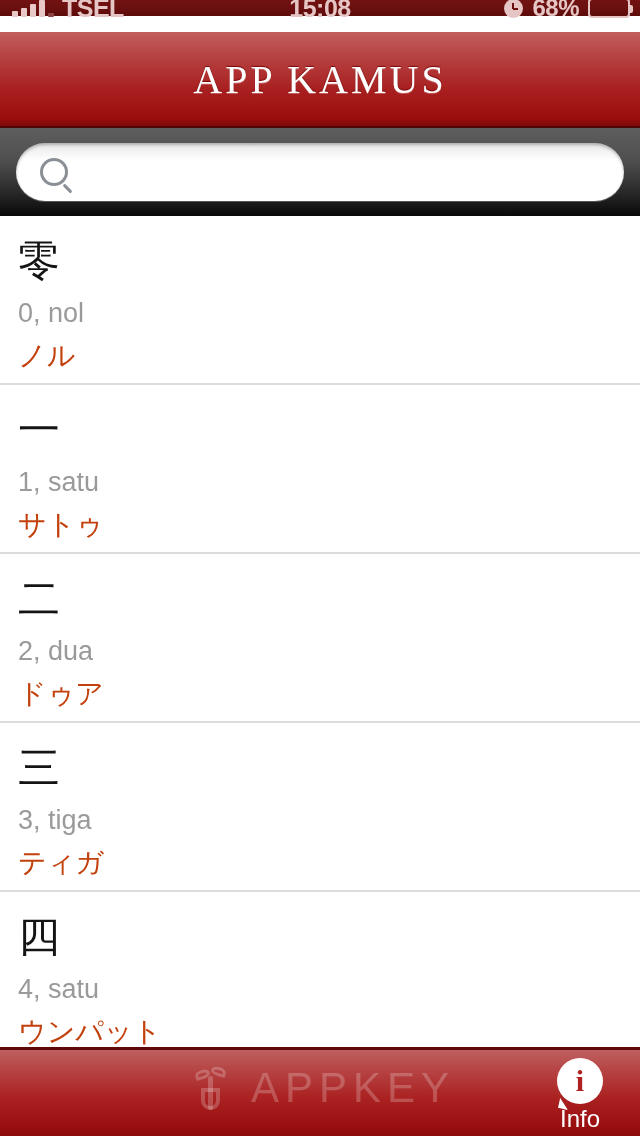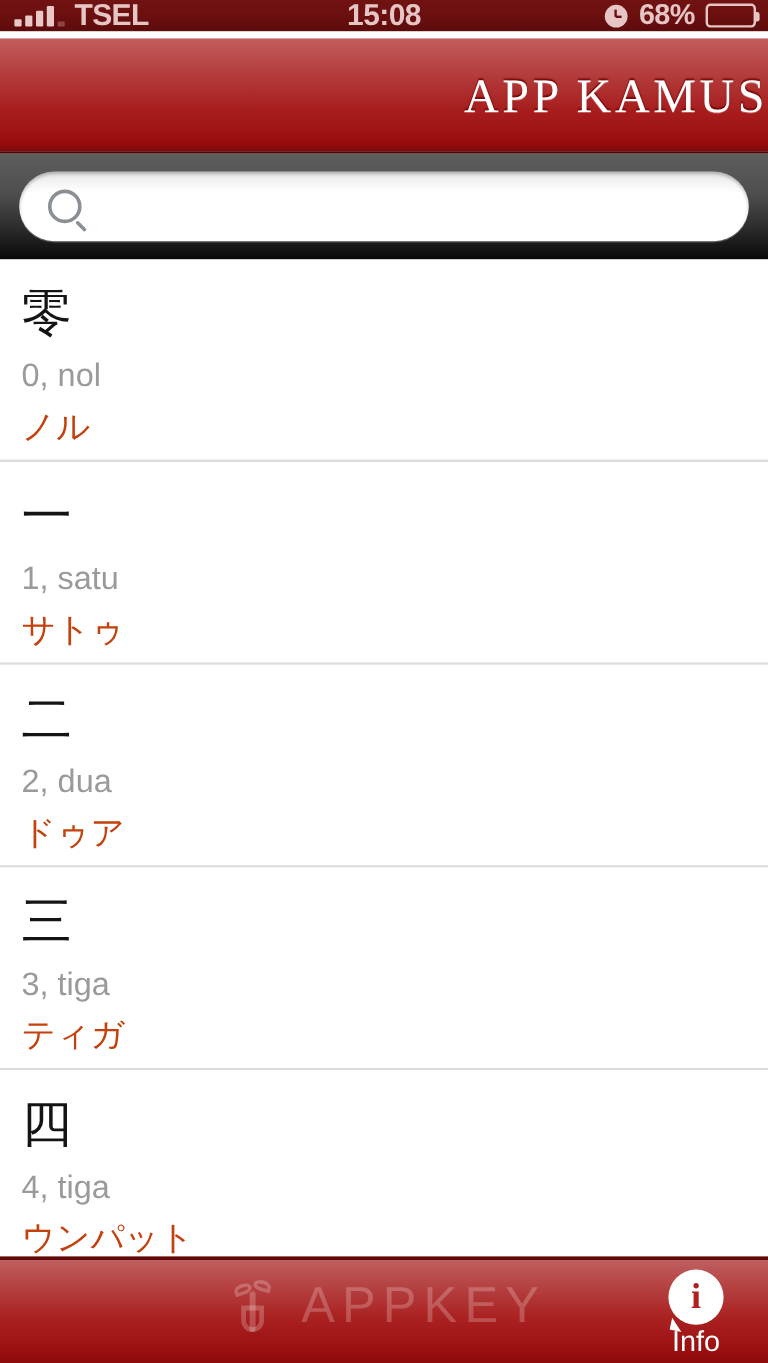--- a/index.html
+++ b/index.html
@@ -16,21 +16,21 @@
     height: 1136px;
     overflow: hidden;
     background: #ffffff;
   }
 
   
   #status-bar {
     position: absolute;
     left: 0; top: 0;
     width: 640px;
-    height: 26px;
+    height: 16px;
     background: linear-gradient(to bottom, #721212 0%, #6a0f0f 55%, #5c0b0b 100%);
     color: #e9c8c8;
     display: flex;
     align-items: center;
     z-index: 30;
   }
   .sb-left {
     display: flex;
     align-items: center;
     margin-left: 12px;
@@ -126,21 +126,21 @@
 
   
   #header {
     position: absolute;
     left: 0; top: 32px;
     width: 640px;
     height: 96px;
     background: linear-gradient(to bottom, #c35e5e 0%, #b84646 22%, #a81f1f 62%, #9b0d0d 92%, #7d0a0a 100%);
     display: flex;
     align-items: center;
-    justify-content: flex-end;
+    justify-content: center;
     box-sizing: border-box;
     border-bottom: 2px solid #4d0606;
     z-index: 25;
   }
   #header-title {
     font-family: "Liberation Serif", "DejaVu Serif", serif;
     font-size: 40px;
     color: #ffffff;
     letter-spacing: 3px;
     text-shadow: 0 -1px 1px rgba(110,0,0,0.85), 0 1px 0 rgba(255,200,200,0.35);
@@ -422,21 +422,21 @@
     </div>
 
     <div class="row">
       <div class="kanji">三</div>
       <div class="meaning">3, tiga</div>
       <div class="reading">ティガ</div>
     </div>
 
     <div class="row">
       <div class="kanji">四</div>
-      <div class="meaning">4, tiga</div>
+      <div class="meaning">4, satu</div>
       <div class="reading">ウンパット</div>
     </div>
 
   </div>
 
   <div id="tab-bar">
 
     <div id="watermark">
       <span class="sprout">
         <span class="leafL"></span>

